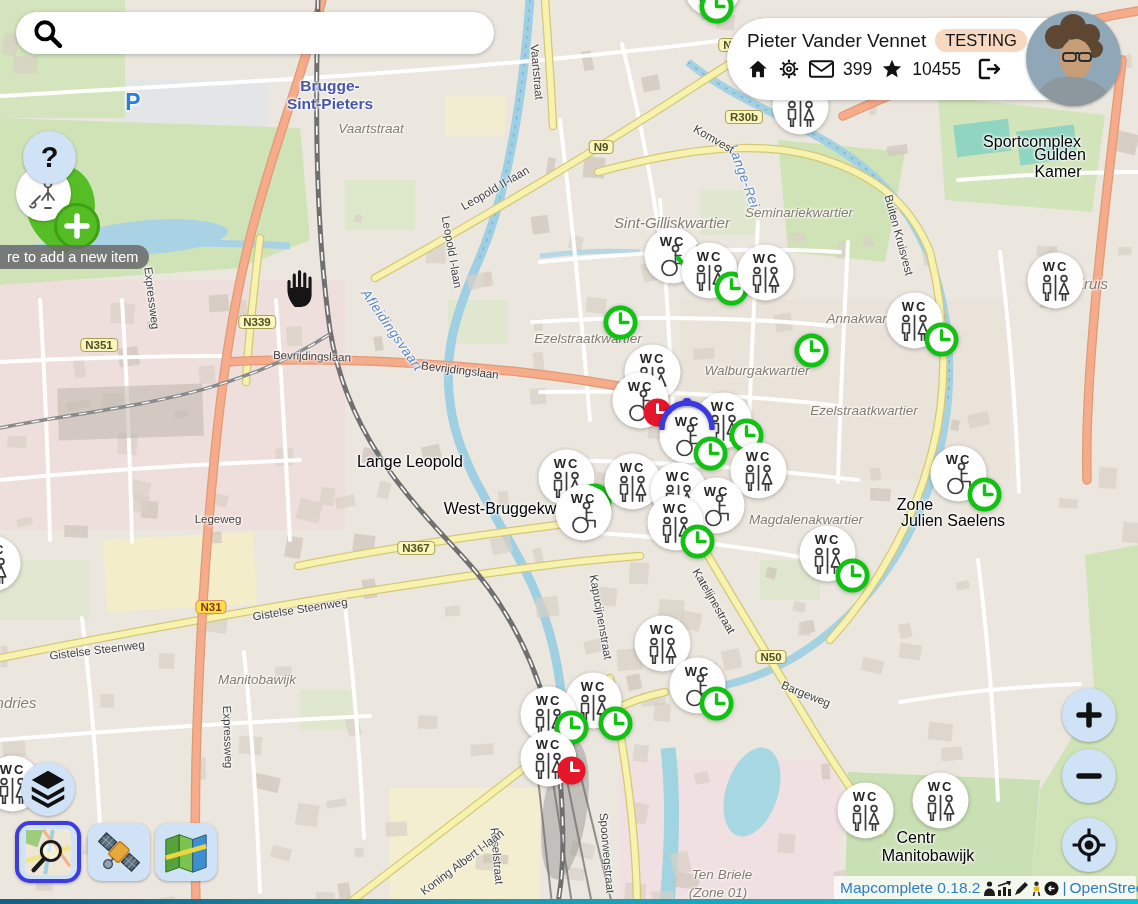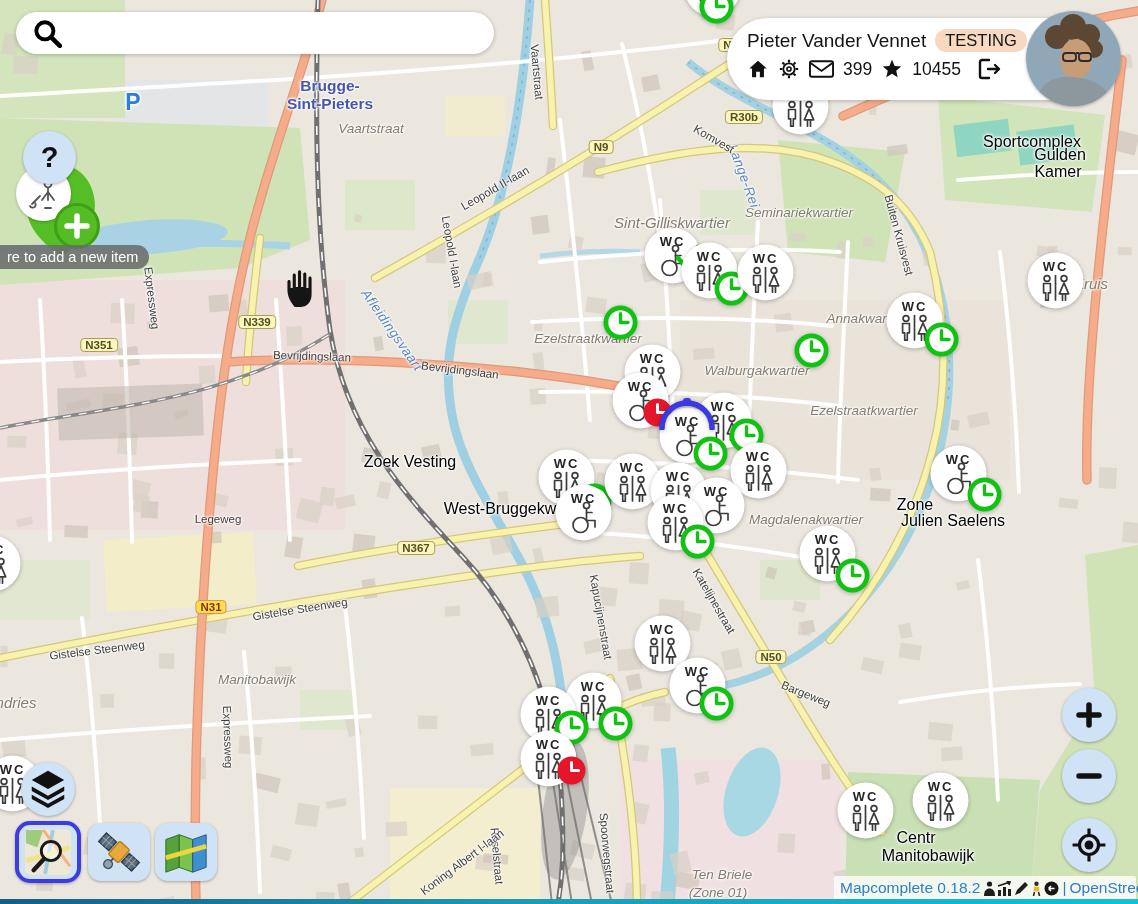--- a/index.html
+++ b/index.html
@@ -341,21 +341,21 @@
       <div class="lb city" style="left:330px;top:86px;transform:translate(-50%,-50%) rotate(0deg)">Brugge-</div>
       <div class="lb city" style="left:330px;top:104px;transform:translate(-50%,-50%) rotate(0deg)">Sint-Pieters</div>
       <div class="lb district" style="left:371px;top:128px;transform:translate(-50%,-50%) rotate(0deg)">Vaartstraat</div>
       <div class="lb district-lg" style="left:672px;top:222px;transform:translate(-50%,-50%) rotate(0deg)">Sint-Gilliskwartier</div>
       <div class="lb district" style="left:799px;top:212px;transform:translate(-50%,-50%) rotate(0deg)">Seminariekwartier</div>
       <div class="lb district" style="left:588px;top:338px;transform:translate(-50%,-50%) rotate(0deg)">Ezelstraatkwartier</div>
       <div class="lb district" style="left:757px;top:370px;transform:translate(-50%,-50%) rotate(0deg)">Walburgakwartier</div>
       <div class="lb district" style="left:866px;top:318px;transform:translate(-50%,-50%) rotate(0deg)">Annakwartier</div>
       <div class="lb district" style="left:864px;top:410px;transform:translate(-50%,-50%) rotate(0deg)">Ezelstraatkwartier</div>
       <div class="lb district" style="left:806px;top:519px;transform:translate(-50%,-50%) rotate(0deg)">Magdalenakwartier</div>
-      <div class="lb district-sm" style="left:410px;top:462px;transform:translate(-50%,-50%) rotate(0deg)">Zoek Vesting</div>
+      <div class="lb district-sm" style="left:410px;top:462px;transform:translate(-50%,-50%) rotate(0deg)">Lange Leopold</div>
       <div class="lb district-sm" style="left:500px;top:509px;transform:translate(-50%,-50%) rotate(0deg)">West-Bruggekw</div>
       <div class="lb street" style="left:218px;top:519px;transform:translate(-50%,-50%) rotate(0deg)">Legeweg</div>
       <div class="lb district" style="left:257px;top:679px;transform:translate(-50%,-50%) rotate(0deg)">Manitobawijk</div>
       <div class="lb district" style="left:722px;top:874px;transform:translate(-50%,-50%) rotate(0deg)">Ten Briele</div>
       <div class="lb district" style="left:718px;top:892px;transform:translate(-50%,-50%) rotate(0deg)">(Zone 01)</div>
       <div class="lb district-sm" style="left:916px;top:838px;transform:translate(-50%,-50%) rotate(0deg)">Centr</div>
       <div class="lb district-sm" style="left:928px;top:856px;transform:translate(-50%,-50%) rotate(0deg)">Manitobawijk</div>
       <div class="lb district-sm" style="left:1032px;top:142px;transform:translate(-50%,-50%) rotate(0deg)">Sportcomplex</div>
       <div class="lb district-sm" style="left:1060px;top:155px;transform:translate(-50%,-50%) rotate(0deg)">Gulden</div>
       <div class="lb district-sm" style="left:1058px;top:172px;transform:translate(-50%,-50%) rotate(0deg)">Kamer</div>

